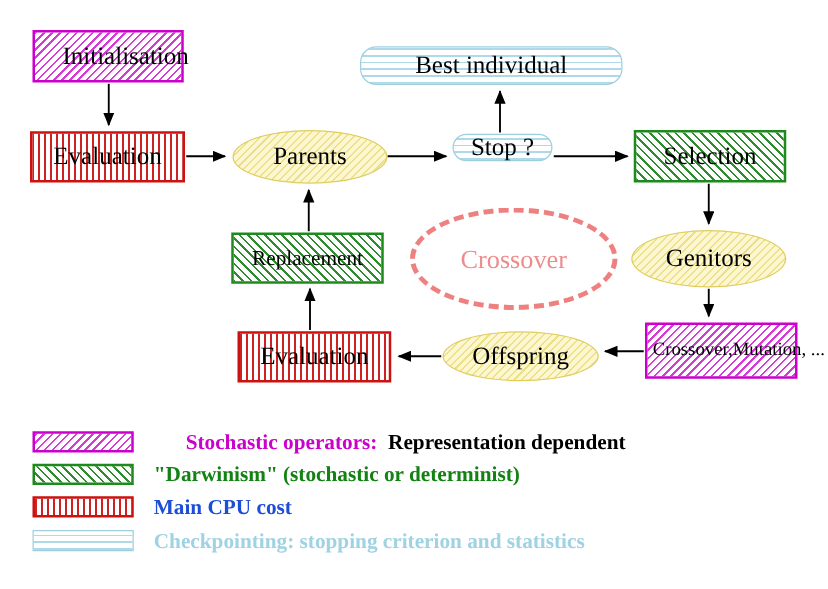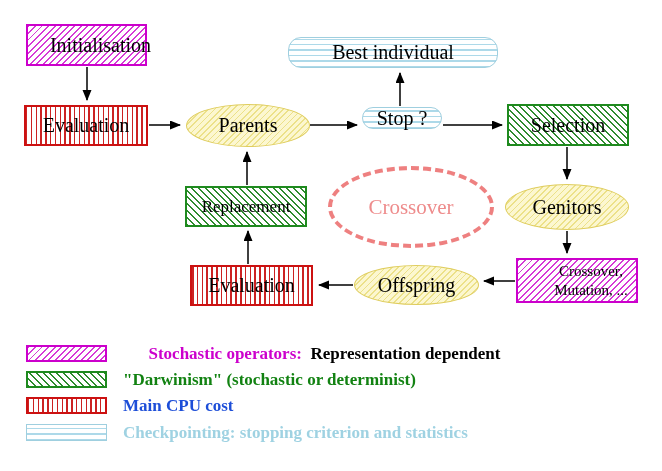--- a/index.html
+++ b/index.html
@@ -51,21 +51,21 @@
   #n-stop        { left:362px; top:107px; width:80px;  height:22px; border-radius:11px; }
   #n-selection   { left:507px; top:104px; width:122px; height:42px; }
   #n-replacement { left:185px; top:186px; width:122px; height:41px; font-size:17px; }
   #n-generation  { left:328px; top:166px; width:166px; height:82px;
                    border:4px dashed #ee8080; border-radius:50%;
                    color:#ee8c8c; font-size:21px; }
   #n-genitors    { left:505px; top:184px; width:124px; height:46px; }
   #n-eval-bottom { left:190px; top:265px; width:123px; height:41px; }
   #n-offspring   { left:354px; top:265px; width:125px; height:40px; }
   #n-crossover   { left:516px; top:258px; width:122px; height:45px;
-                   font-size:15px; flex-direction:column; line-height:1.25; }
+                   font-size:15px; line-height:1.25; }
   
   .legend-row { position:absolute; left:26px; z-index:2; display:flex; align-items:center; height:17px; }
   #lg1 { top:345px; } #lg2 { top:371px; } #lg3 { top:397px; } #lg4 { top:424px; }
   .swatch { width:81px; height:17px; box-sizing:border-box; flex:none; }
   .legend-label { margin-left:16px; font-size:17px; font-weight:bold; white-space:pre; }
   .t-magenta { color:#cc00cc; }
   .t-gold    { color:#000000; }
   .t-green   { color:#128212; }
   .t-red     { color:#1d4ed8; }
   .t-cyan    { color:#9fd2e2; }

